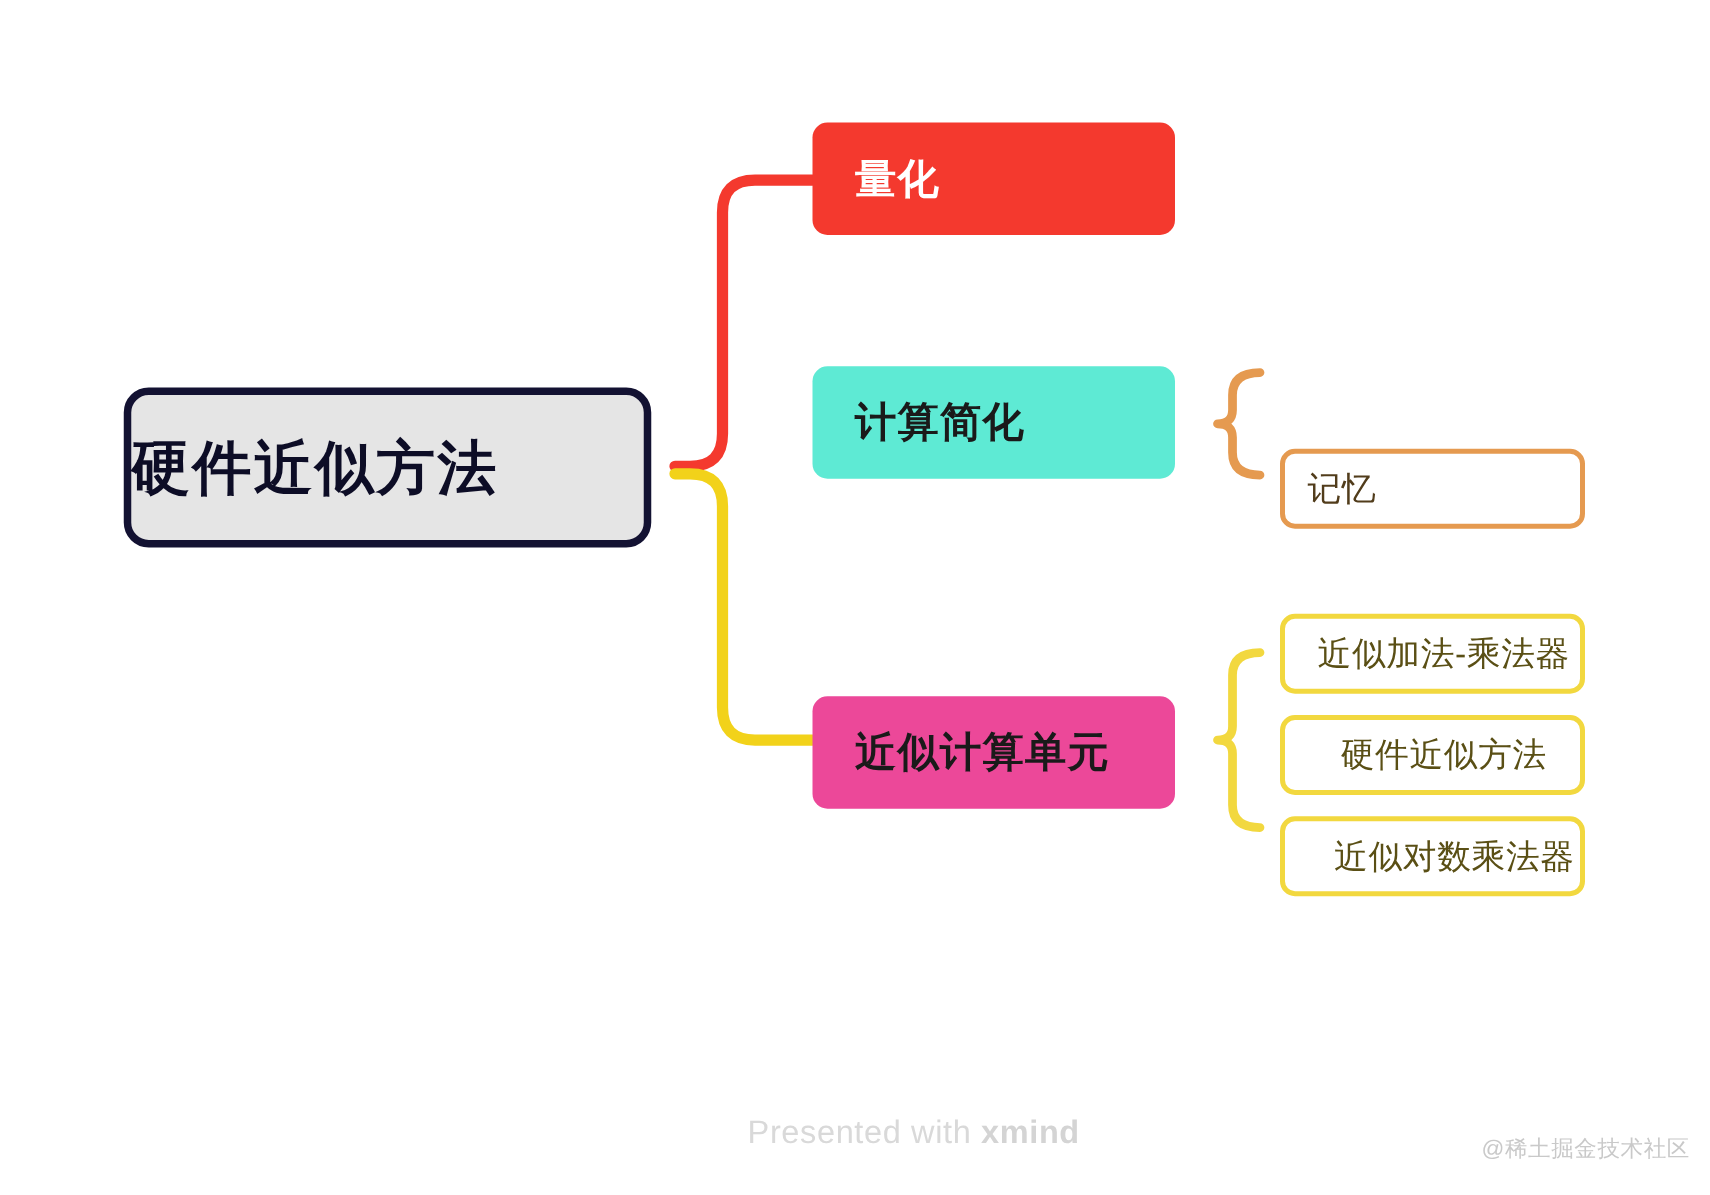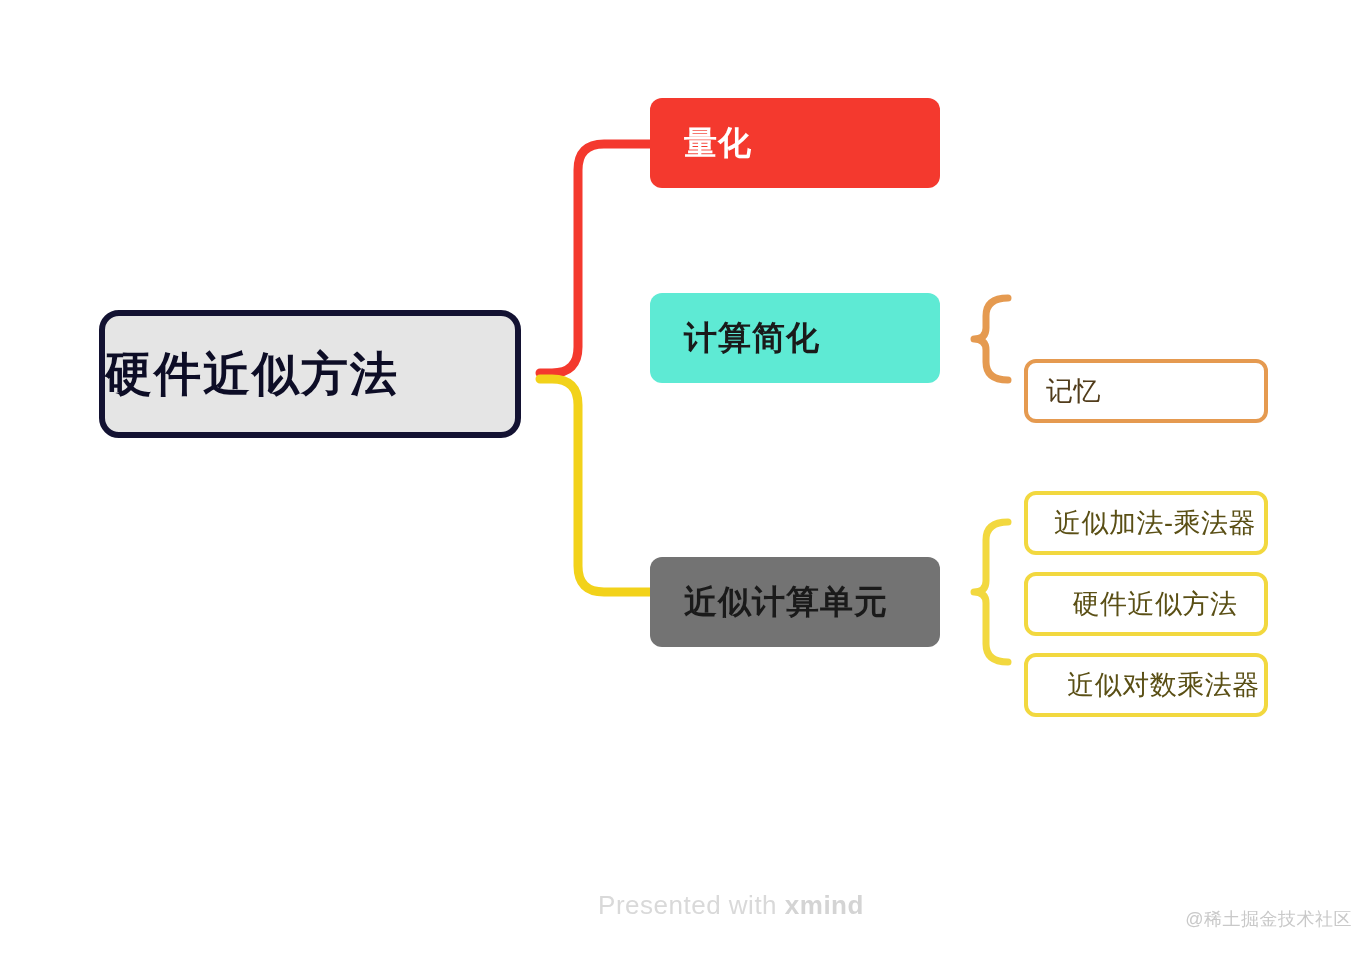--- a/index.html
+++ b/index.html
@@ -78,21 +78,21 @@
   .branch-simplify {
     left: 650px;
     top: 293px;
     background: #5eead4;
   }
   .branch-simplify .branch-label { color: #1a1a1a; }
 
   .branch-unit {
     left: 650px;
     top: 557px;
-    background: #737373;
+    background: #ec4899;
   }
   .branch-unit .branch-label { color: #1a1a1a; }
 
   
   .leaf-node {
     left: 1024px;
     width: 244px;
     height: 64px;
     border-radius: 12px;
     border: 4px solid #e0993f;

